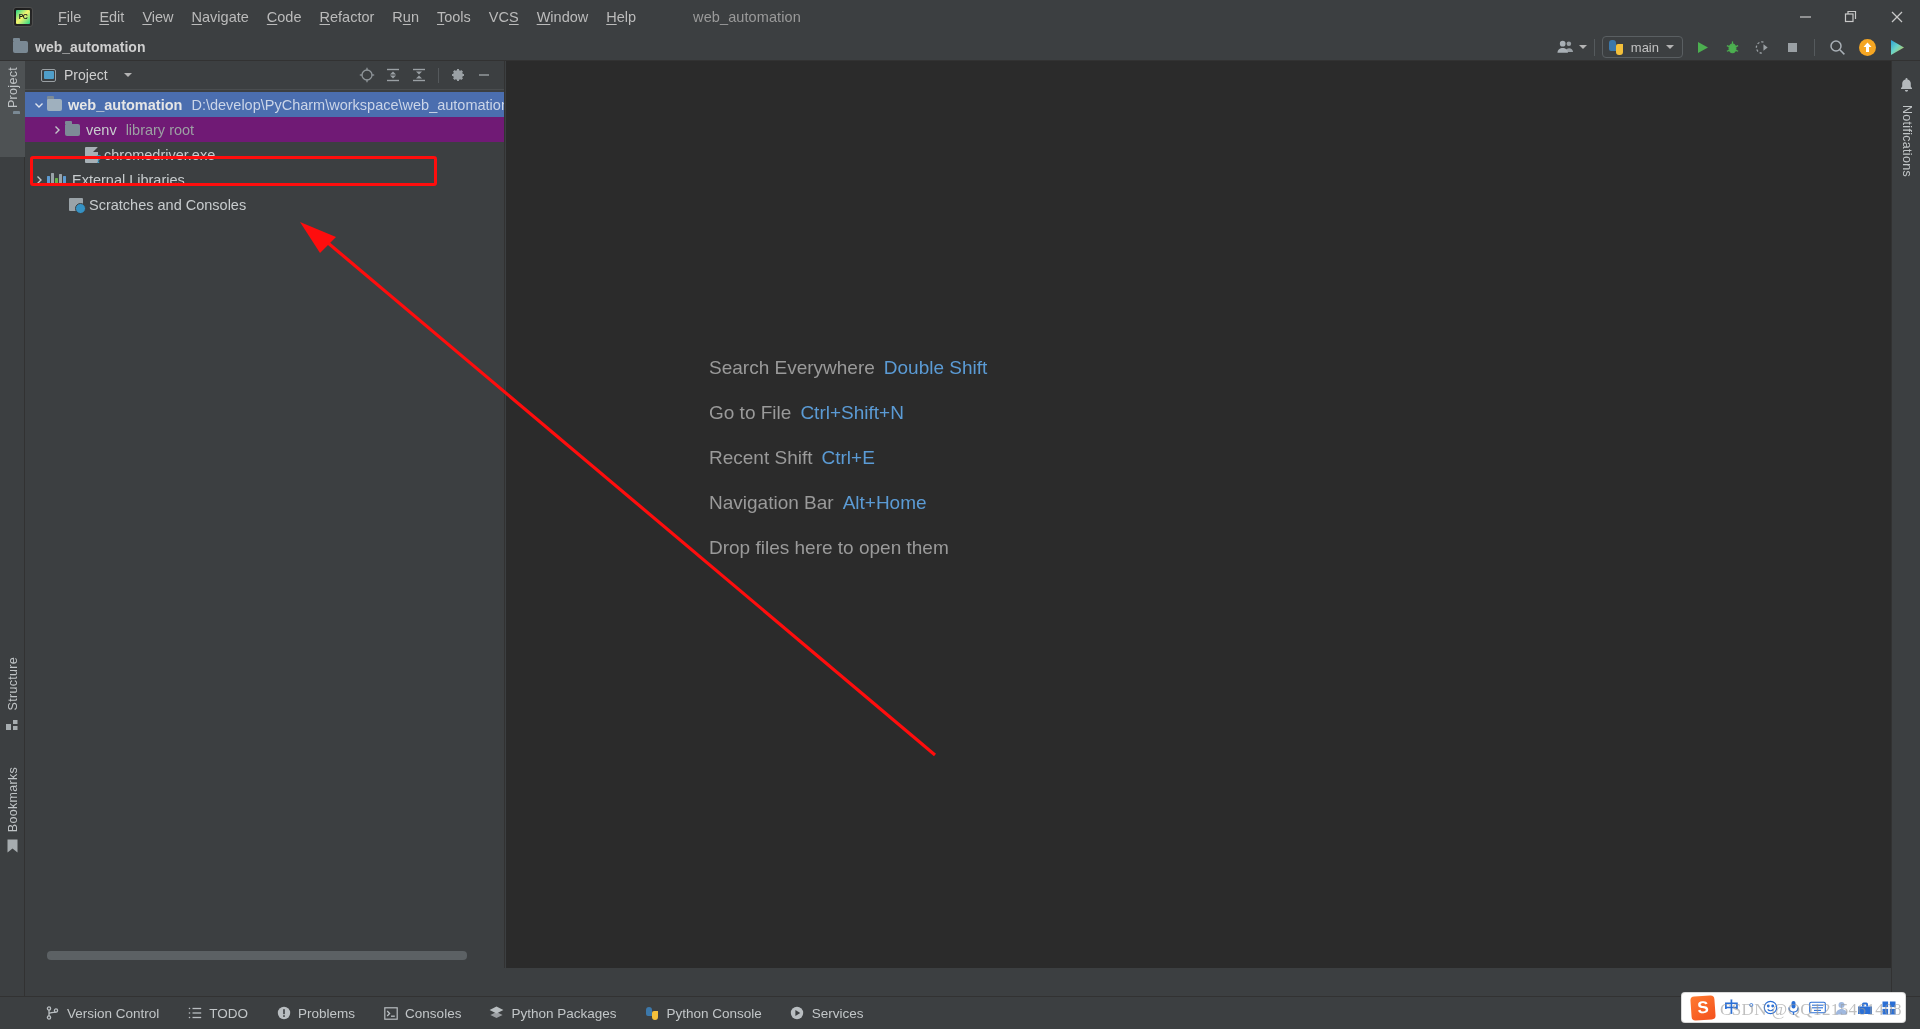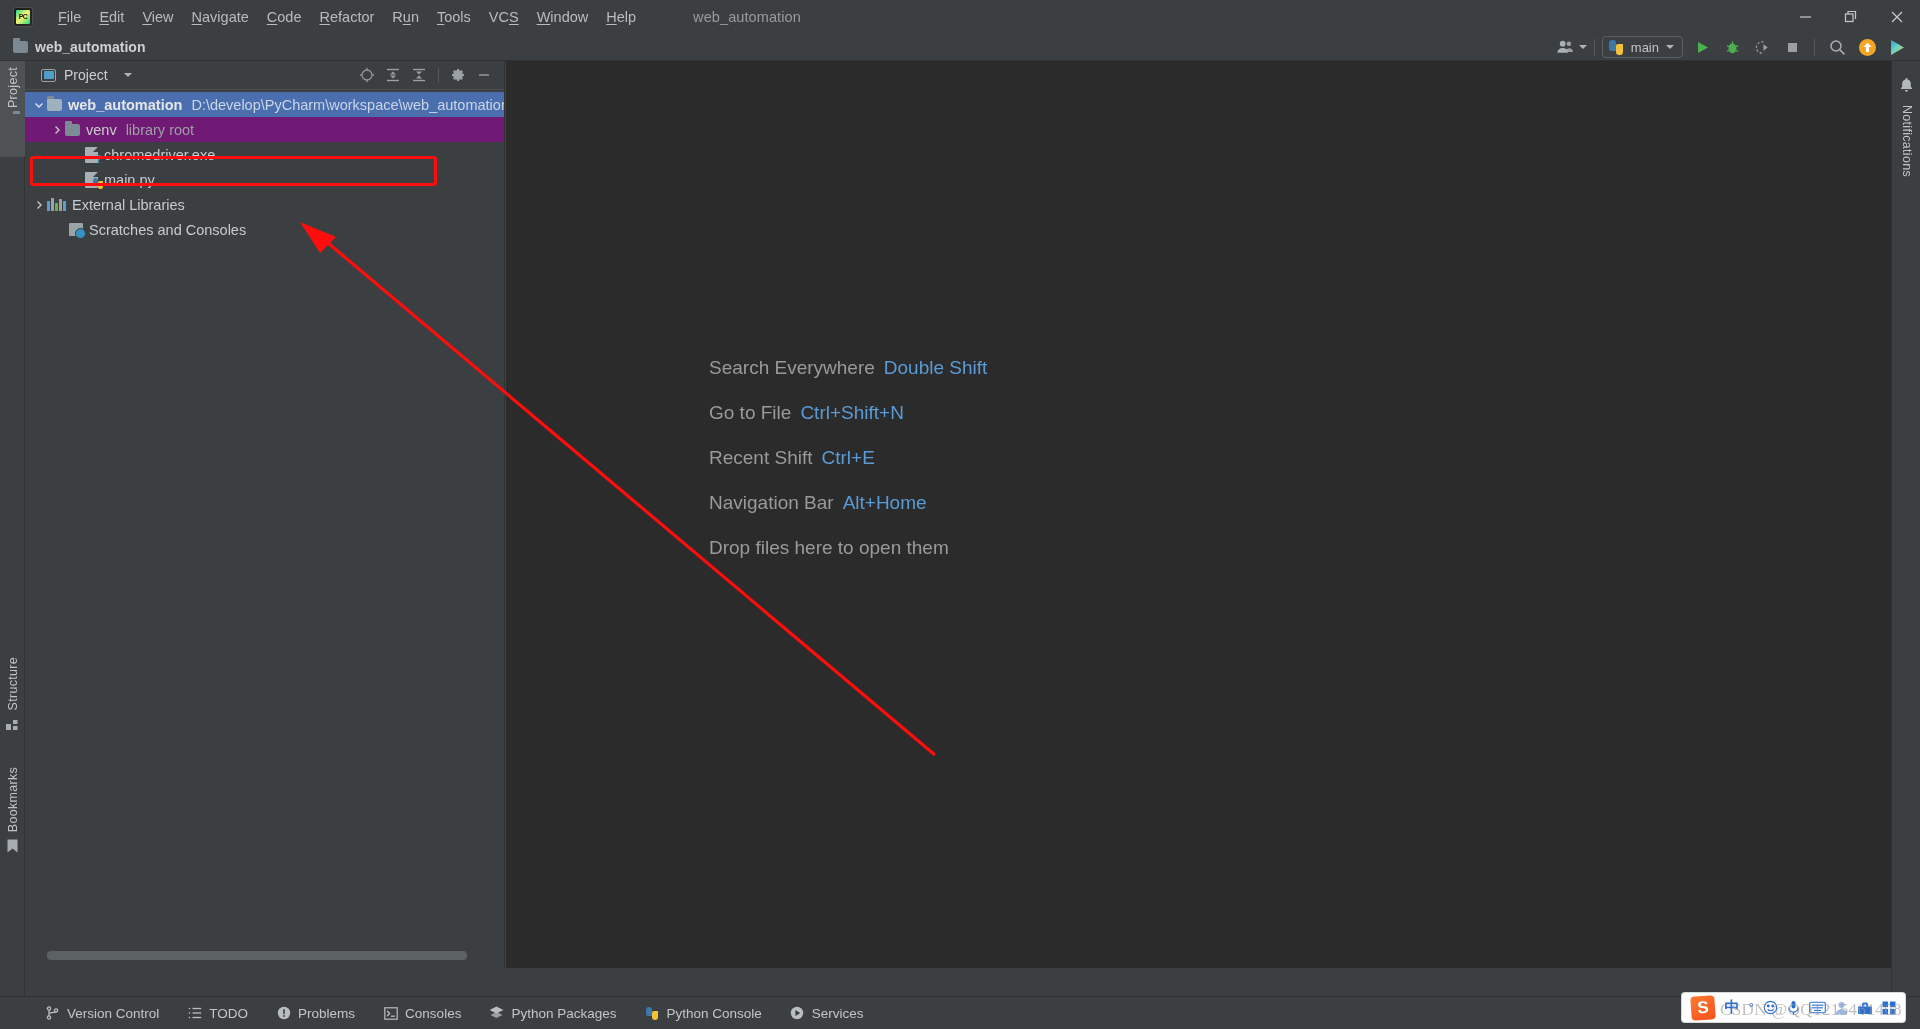--- a/index.html
+++ b/index.html
@@ -492,33 +492,20 @@
 
       <div class="tree-row" style="padding-left:60px;">
         <span class="ic">
           <span class="ico-file">
             <span class="ico-badge" style="color:#3ba3d0;">?</span>
           </span>
         </span>
         <span class="node-name">chromedriver.exe</span>
       </div>
 
-      <div class="tree-row" style="padding-left:60px;">
-        <span class="ic">
-          <span class="ico-file">
-            <span class="ico-badge" style="right:-5px;bottom:-3px;">
-              <span class="py-ico" style="width:11px;height:11px;display:inline-block;">
-                <span class="pb pb1" style="width:5px;height:8px;"></span>
-                <span class="pb pb2" style="width:5px;height:8px;"></span>
-              </span>
-            </span>
-          </span>
-        </span>
-        <span class="node-name">main.py</span>
-      </div>
 
       <div class="tree-row" style="padding-left:6px;">
         <span class="twisty">
           <svg width="10" height="10" viewBox="0 0 10 10" fill="none" stroke="#c3c8ca" stroke-width="1.4">
               <polyline points="3.5,1.5 7,5 3.5,8.5"></polyline>
             </svg>
         </span>
         <span class="ic">
           <span class="ico-libs">
             <i style="height:10px;background:#5e9bd1;"></i>

